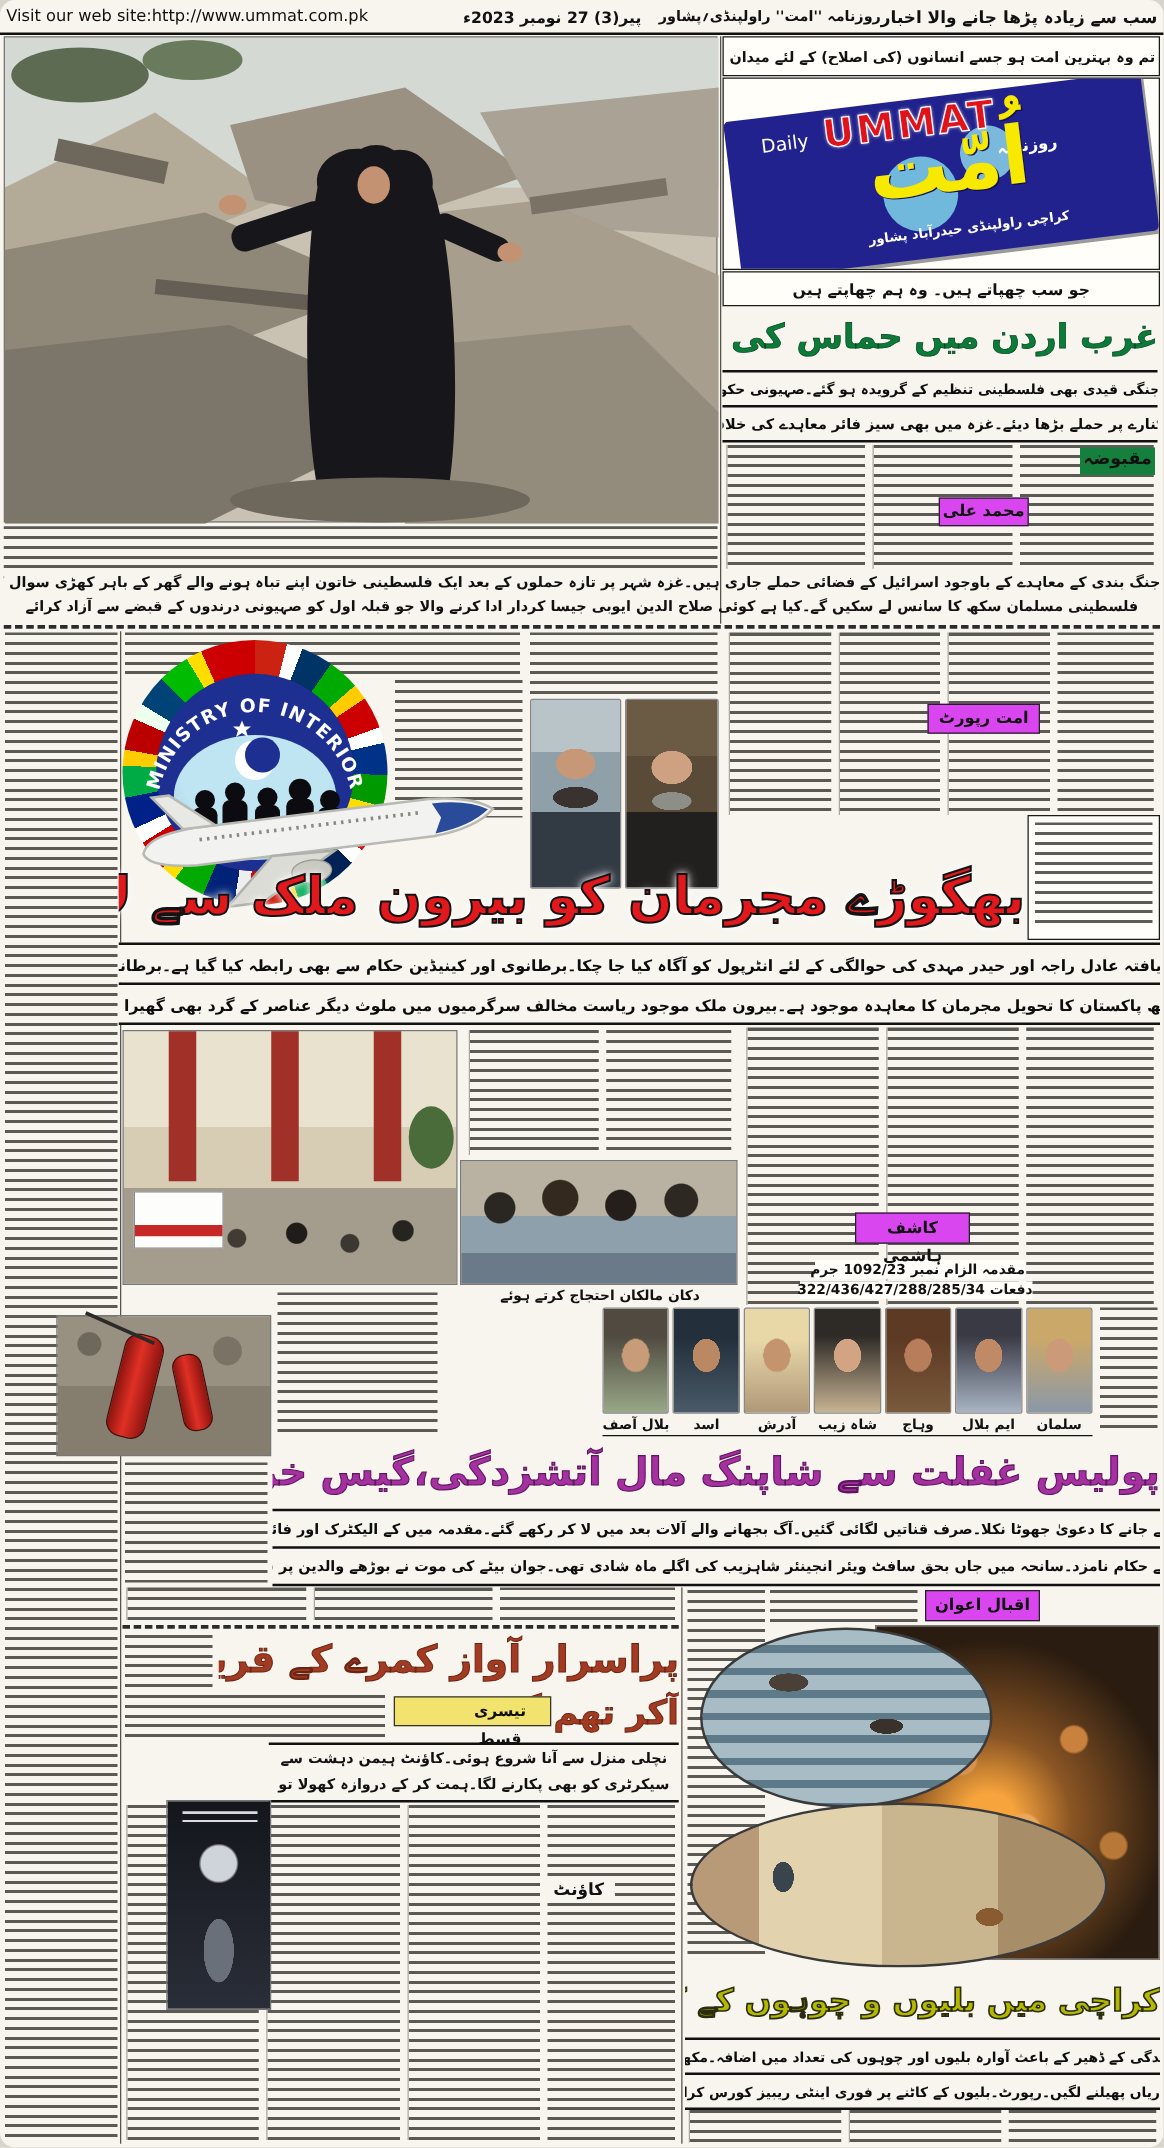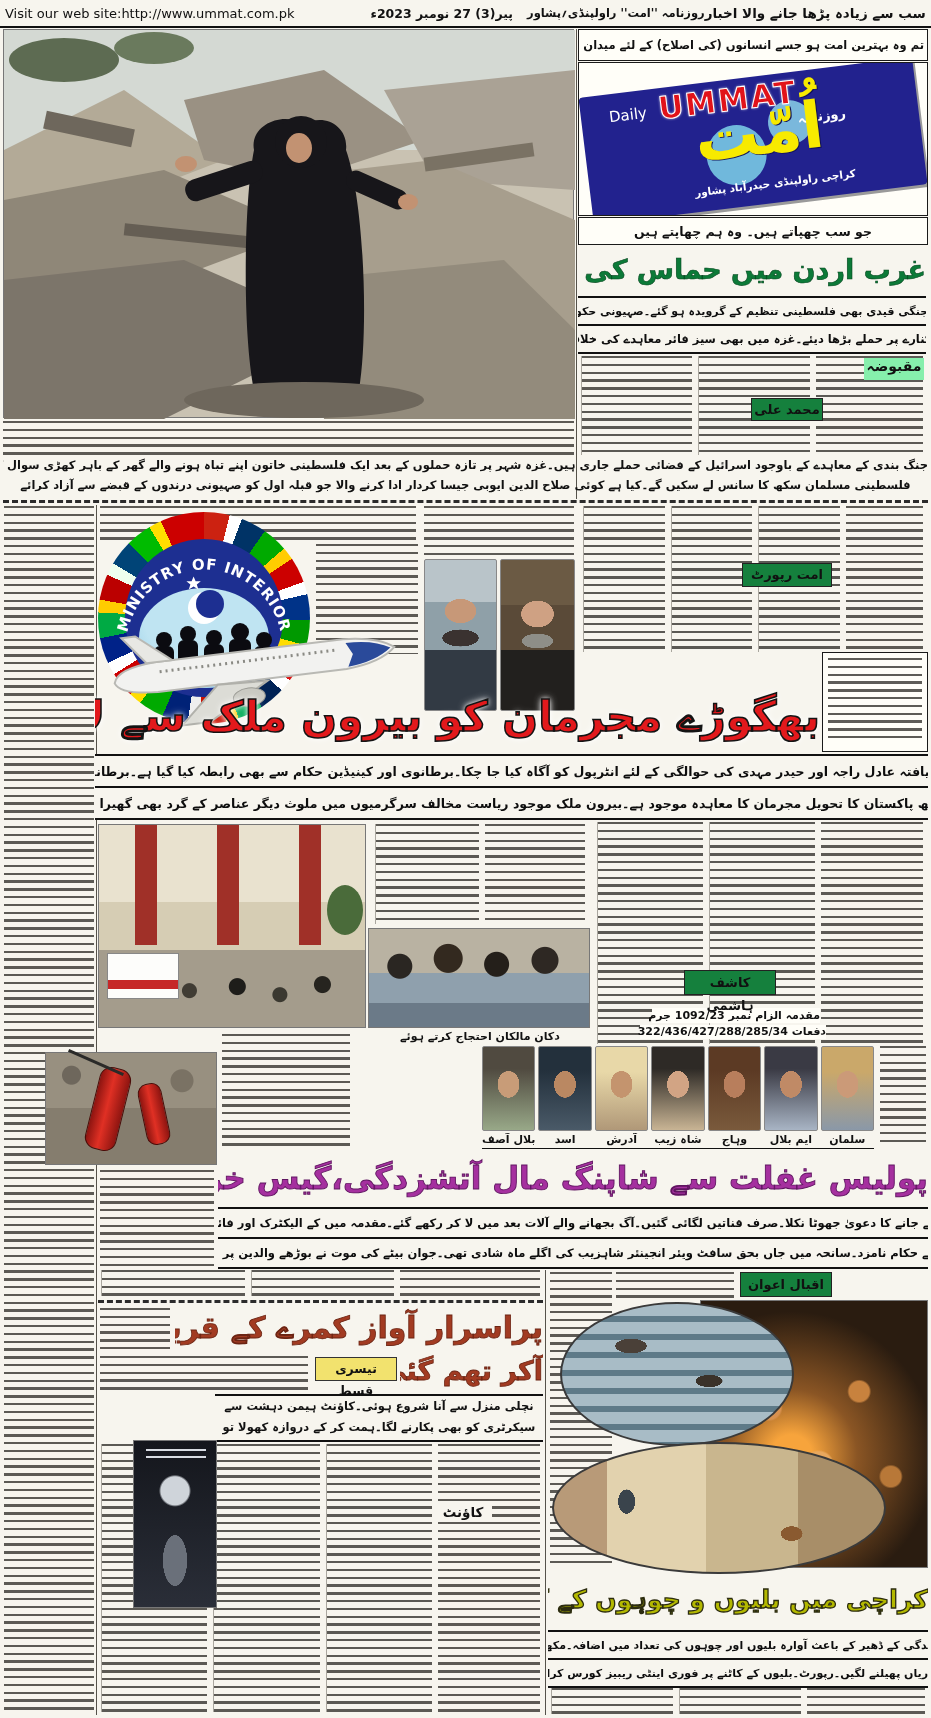--- a/index.html
+++ b/index.html
@@ -1,24 +1,24 @@
 <!DOCTYPE html>
 <html lang="ur"><head>
 <meta charset="utf-8">
 <style>
   html,body{margin:0;padding:0;background:#d8d5cc;}
   #page{position:relative;width:931px;height:1718px;margin:0 auto;background:#f7f5ee;
-        font-family:"DejaVu Sans",sans-serif;overflow:hidden;color:#111;}
+        font-family:"DejaVu Sans",sans-serif;overflow:hidden;color:#111;border-radius:12px;}
   .abs{position:absolute;}
   .ur{direction:rtl;font-family:"DejaVu Sans",sans-serif;}
   .b{font-weight:bold;}
   .c{text-align:center;}
   .nowrap{white-space:nowrap;overflow:hidden;}
   .box{border:1.5px solid #1a1a1a;background:#fffef8;}
-  .pinkbox{background:#15803d;border:1.5px solid #222;font-weight:bold;text-align:center;
+  .pinkbox{background:#d946ef;border:1.5px solid #222;font-weight:bold;text-align:center;
            font-size:13px;line-height:1.6;z-index:8;}
   .deck{font-weight:bold;color:#0d0d0d;display:flex;align-items:center;justify-content:center;
         white-space:nowrap;overflow:hidden;border-top:2px solid #111;border-bottom:2px solid #111;
         background:#f7f5ee;z-index:6;}
   .ut{background-image:repeating-linear-gradient(to bottom,#3a3833 0 2.4px,rgba(0,0,0,0) 2.4px 7.8px);
       opacity:.82;}
   .cols{display:flex;direction:rtl;}
   .cols>div{flex:1;margin:0 3px;}
   .cols>div:not(:first-child){border-left:1px solid #9a978e;padding-left:3px;}
   .dash{height:0;border-top:3px dashed #2b2b2b;}
@@ -97,21 +97,21 @@
   </div>
 
   <div class="abs ur c nowrap headline-green" style="left:578px;top:247px;width:348px;height:45px;font-size:27px;line-height:45px;">غرب اردن میں حماس کی مقبولیت دو چند</div>
   <div class="abs ur deck" style="left:578px;top:296px;width:348px;height:26px;font-size:11px;border-bottom:none;">اسرائیل کے جنگی قیدی بھی فلسطینی تنظیم کے گرویدہ ہو گئے۔صہیونی حکومت خوفزدہ</div>
   <div class="abs ur deck" style="left:578px;top:324px;width:348px;height:26px;font-size:11.5px;">مغربی کنارے پر حملے بڑھا دیئے۔غزہ میں بھی سیز فائر معاہدے کی خلاف ورزی</div>
   <div class="abs cols" style="left:578px;top:356px;width:348px;height:99px;">
     <div class="ut"></div>
     <div class="ut"></div>
     <div class="ut"></div>
   </div>
-  <div class="abs ur b" style="left:864px;top:358px;width:60px;height:22px;font-size:14px;background:#86efac;text-align:center;z-index:7;">مقبوضہ</div>
+  <div class="abs ur b" style="left:864px;top:358px;width:60px;height:22px;font-size:14px;background:#15803d;text-align:center;z-index:7;">مقبوضہ</div>
   <div class="abs pinkbox ur" style="left:751px;top:398px;width:70px;height:21px;line-height:21px;">محمد علی</div>
 
   <div class="abs ut" style="left:3px;top:421px;width:571px;height:34px;"></div>
 
   <div class="abs ur b c nowrap" style="left:3px;top:458px;width:925px;height:20px;font-size:11.5px;">جنگ بندی کے معاہدے کے باوجود اسرائیل کے فضائی حملے جاری ہیں۔غزہ شہر پر تازہ حملوں کے بعد ایک فلسطینی خاتون اپنے تباہ ہونے والے گھر کے باہر کھڑی سوال کر رہی ہیں کہ کب مسلم حکمران</div>
   <div class="abs ur b c nowrap" style="left:3px;top:478px;width:925px;height:20px;font-size:11.5px;">فلسطینی مسلمان سکھ کا سانس لے سکیں گے۔کیا ہے کوئی صلاح الدین ایوبی جیسا کردار ادا کرنے والا جو قبلہ اول کو صہیونی درندوں کے قبضے سے آزاد کرائے</div>
   <div class="abs dash" style="left:3px;top:500px;width:925px;"></div>
 
   <div class="abs ut" style="left:4px;top:506px;width:90px;height:1206px;"></div>
   <div class="vr abs" style="left:96px;top:505px;height:1210px;"></div>
@@ -262,21 +262,21 @@
 
   <div class="abs cols" style="left:98px;top:1270px;width:445px;height:26px;">
     <div class="ut"></div>
     <div class="ut"></div>
     <div class="ut"></div>
   </div>
   <div class="abs dash" style="left:98px;top:1300px;width:445px;"></div>
   <div class="abs ut" style="left:100px;top:1308px;width:70px;height:44px;"></div>
   <div class="abs ur c nowrap headline-brick" style="left:175px;top:1306px;width:368px;height:44px;font-size:30px;line-height:44px;">پراسرار آواز کمرے کے قریب</div>
   <div class="abs ur c nowrap headline-brick" style="left:400px;top:1352px;width:143px;height:38px;font-size:27px;line-height:38px;">آکر تھم گئی</div>
-  <div class="abs ur b c" style="left:315px;top:1357px;width:80px;height:22px;line-height:22px;background:#f2e26e;border:1.5px solid #333;font-size:12.5px;z-index:7;">تیسری قسط</div>
+  <div class="abs ur b c" style="left:315px;top:1357px;width:80px;height:22px;line-height:22px;background:#f2e26e;border:1.5px solid #333;font-size:12.5px;z-index:7;padding-left:44px;">تیسری قسط</div>
   <div class="abs ut" style="left:100px;top:1356px;width:208px;height:34px;"></div>
   <div class="abs ur b c" style="left:215px;top:1394px;width:328px;height:44px;font-size:11.5px;line-height:1.8;border-top:2px solid #111;border-bottom:2px solid #111;overflow:hidden;background:#f7f5ee;">نچلی منزل سے آنا شروع ہوئی۔کاؤنٹ ہیمن دہشت سے سیکرٹری کو بھی پکارنے لگا۔ہمت کر کے دروازہ کھولا تو کوئی نہیں تھا۔راشد اشرف کی کتاب</div>
   <div class="abs cols" style="left:98px;top:1444px;width:445px;height:268px;">
     <div class="ut"></div>
     <div class="ut"></div>
     <div class="ut"></div>
     <div class="ut"></div>
   </div>
   <div class="abs ur b c" style="left:434px;top:1502px;width:58px;height:20px;line-height:20px;font-size:13.5px;background:#f7f5ee;z-index:7;">کاؤنٹ</div>
 

